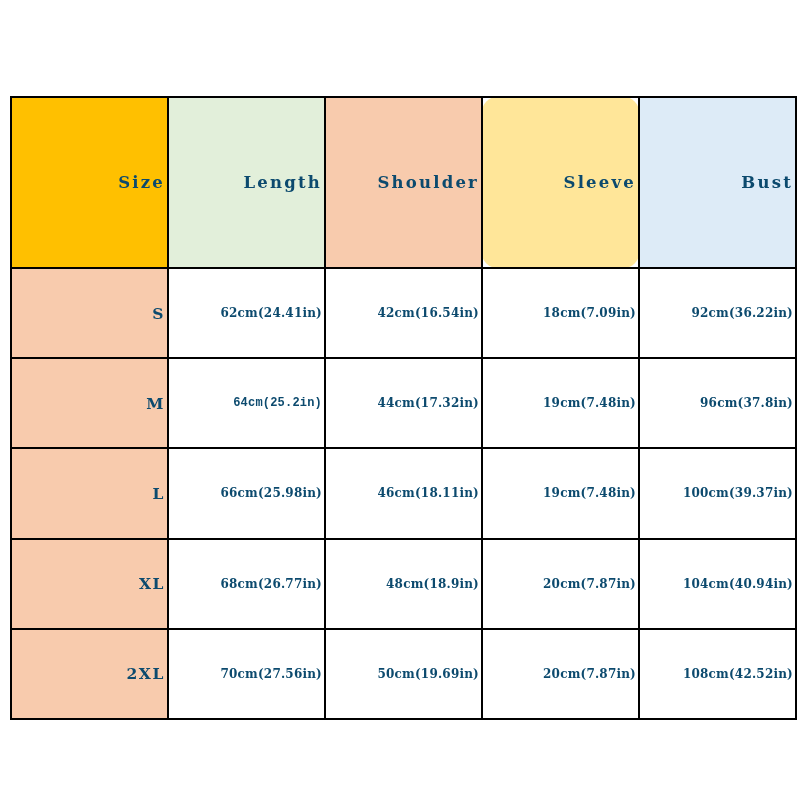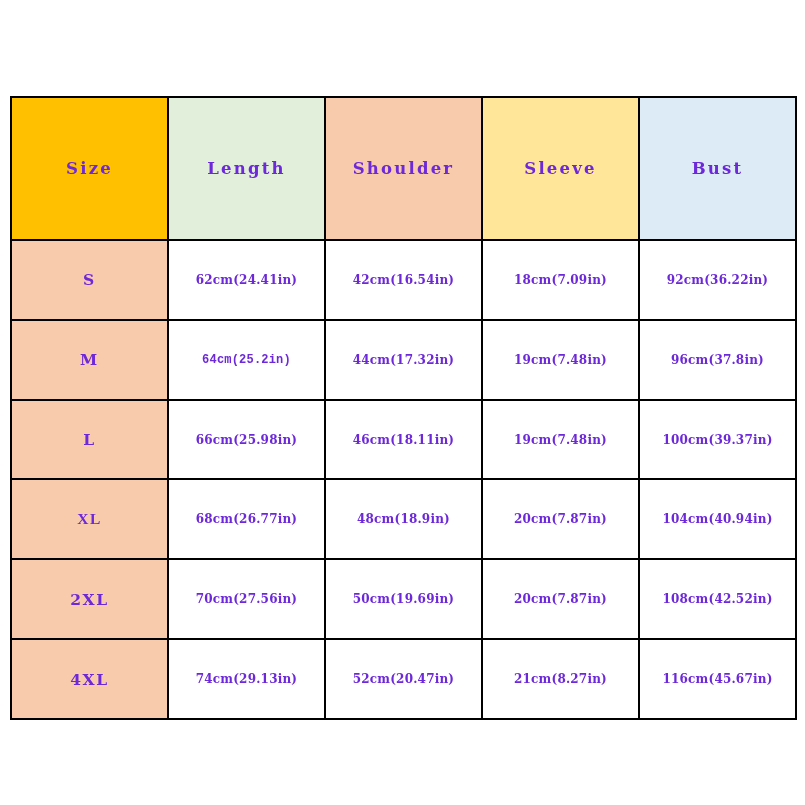--- a/index.html
+++ b/index.html
@@ -24,24 +24,24 @@
     border-collapse: collapse;
     table-layout: fixed;
     width: 785px;
     height: 624px;
     border: 2px solid #000000;
   }
   table.size-chart col { width: 157px; }
   table.size-chart th,
   table.size-chart td {
     border: 2px solid #000000;
-    text-align: center;
+    text-align: right;
     vertical-align: middle;
-    padding: 2px 2px;
-    color: #6d28d9;
+    padding: 16px 2px;
+    color: #0c4a6e;
     font-family: "DejaVu Serif", serif;
     letter-spacing: 0.5px;
   }
   table.size-chart thead th {
     height: 137px;
     font-size: 16.5px;
     font-weight: bold;
     letter-spacing: 2.2px;
   }
   table.size-chart tbody tr { height: 61px; }
@@ -66,21 +66,21 @@
         <col>
         <col>
         <col>
         <col>
     </colgroup>
     <thead>
       <tr>
         <th style="background: rgb(255, 192, 0);">Size</th>
         <th style="background: rgb(226, 239, 218);">Length</th>
         <th style="background: rgb(248, 203, 173);">Shoulder</th>
-        <th style="background: rgb(255, 230, 153);">Sleeve</th>
+        <th style="background: rgb(255, 230, 153); border-radius: 15px;">Sleeve</th>
         <th style="background: rgb(221, 235, 247);">Bust</th>
       </tr>
     </thead>
     <tbody id="tbody">
         <tr>
           <td class="size-cell" style="background: rgb(248, 203, 173);">S</td>
           <td style="background: rgb(255, 255, 255);">62cm(24.41in)</td>
           <td style="background: rgb(255, 255, 255);">42cm(16.54in)</td>
           <td style="background: rgb(255, 255, 255);">18cm(7.09in)</td>
           <td style="background: rgb(255, 255, 255);">92cm(36.22in)</td>
@@ -93,35 +93,28 @@
           <td style="background: rgb(255, 255, 255);">96cm(37.8in)</td>
         </tr>
         <tr>
           <td class="size-cell" style="background: rgb(248, 203, 173);">L</td>
           <td style="background: rgb(255, 255, 255);">66cm(25.98in)</td>
           <td style="background: rgb(255, 255, 255);">46cm(18.11in)</td>
           <td style="background: rgb(255, 255, 255);">19cm(7.48in)</td>
           <td style="background: rgb(255, 255, 255);">100cm(39.37in)</td>
         </tr>
         <tr>
-          <td class="size-cell" style="background: rgb(248, 203, 173); font-family: Liberation Serif, serif;">XL</td>
+          <td class="size-cell" style="background: rgb(248, 203, 173);">XL</td>
           <td style="background: rgb(255, 255, 255);">68cm(26.77in)</td>
           <td style="background: rgb(255, 255, 255);">48cm(18.9in)</td>
           <td style="background: rgb(255, 255, 255);">20cm(7.87in)</td>
           <td style="background: rgb(255, 255, 255);">104cm(40.94in)</td>
         </tr>
         <tr>
           <td class="size-cell" style="background: rgb(248, 203, 173);">2XL</td>
           <td style="background: rgb(255, 255, 255); margin-left: 12px;">70cm(27.56in)</td>
           <td style="background: rgb(255, 255, 255);">50cm(19.69in)</td>
           <td style="background: rgb(255, 255, 255);">20cm(7.87in)</td>
           <td style="background: rgb(255, 255, 255); border-radius: 18px;">108cm(42.52in)</td>
         </tr>
-        <tr>
-          <td class="size-cell" style="background: rgb(248, 203, 173);">4XL</td>
-          <td style="background: rgb(255, 255, 255);">74cm(29.13in)</td>
-          <td style="background: rgb(255, 255, 255);">52cm(20.47in)</td>
-          <td style="background: rgb(255, 255, 255);">21cm(8.27in)</td>
-          <td style="background: rgb(255, 255, 255);">116cm(45.67in)</td>
-        </tr>
       </tbody>
   </table>
 </div>
 
 </body></html>

